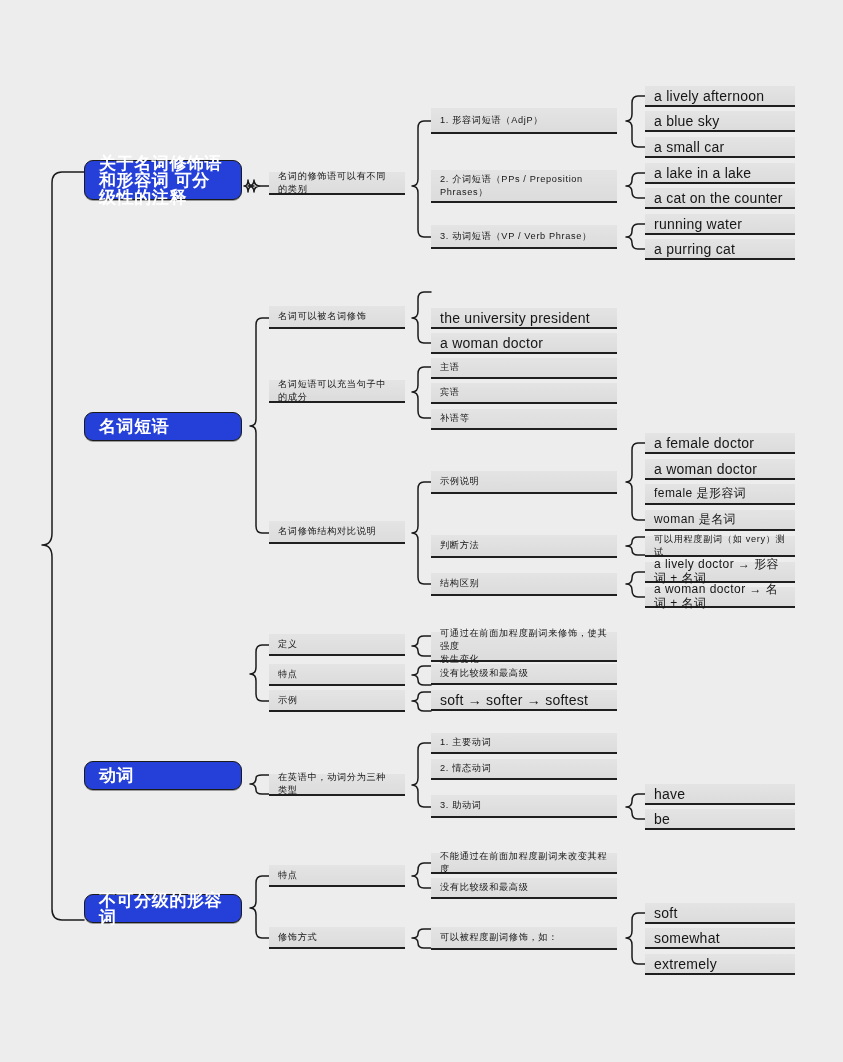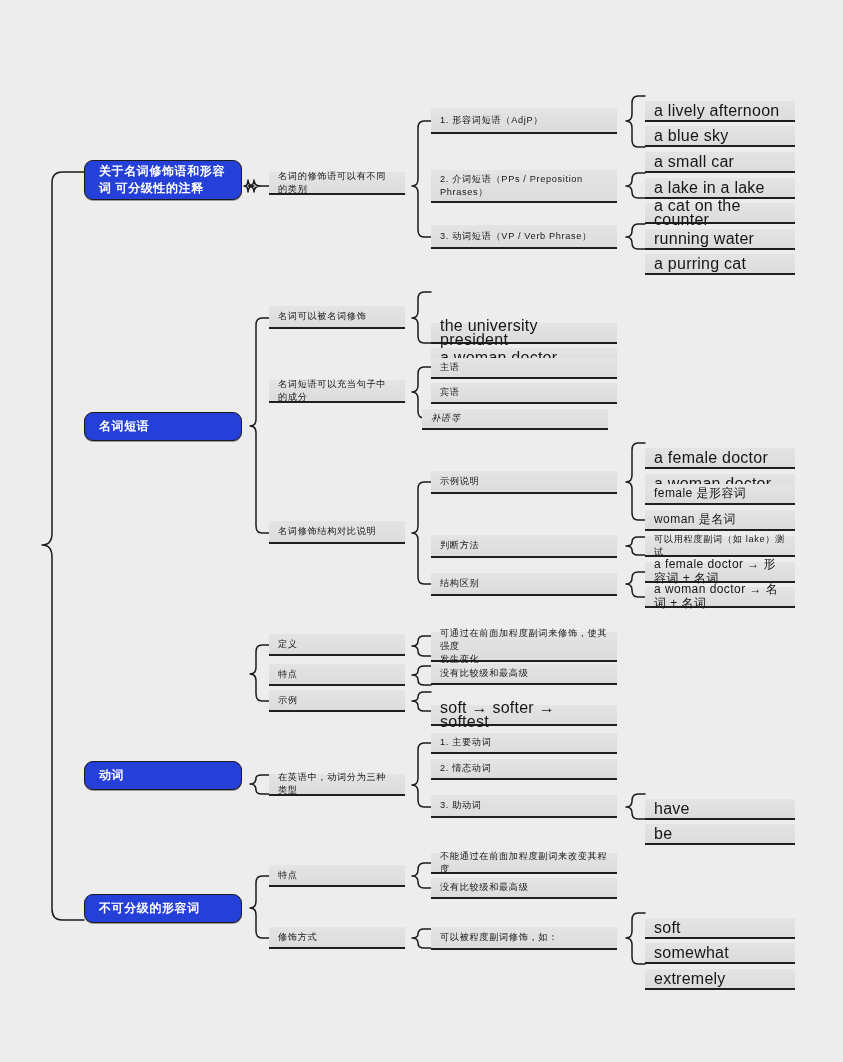--- a/index.html
+++ b/index.html
@@ -31,21 +31,21 @@
 
   
   .node-root {
     position: absolute;
     box-sizing: border-box;
     background: #2540d8;
     border: 1.6px solid #1b1b1b;
     border-radius: 9px;
     color: #ffffff;
     font-weight: bold;
-    font-size: 12px;
+    font-size: 17px;
     letter-spacing: 0.6px;
     line-height: 17px;
     padding: 0 14px;
     display: flex;
     align-items: center;
     box-shadow: 0 1px 0 rgba(0,0,0,0.35);
   }
 
   
   .node-box {
@@ -57,24 +57,23 @@
     display: flex;
     align-items: center;
     padding: 0 9px;
   }
   .node-box.cn {
     font-size: 9.2px;
     letter-spacing: 0.65px;
     line-height: 13px;
   }
   .node-box.en {
-    font-size: 16px;
+    font-size: 14px;
     letter-spacing: 0.25px;
     line-height: 14px;
-    margin-top: 15px;
   }
   .node-box.mix {
     font-size: 12px;
     letter-spacing: 0.45px;
     line-height: 13.5px;
   }
   .node-box .txt { display: block; }
 </style>
 </head>
 <body>
@@ -172,34 +171,34 @@
 
   <div class="node-box cn" style="left:269px; top:306px; width:136px; height:23px;">名词可以被名词修饰</div>
   <div class="node-box cn" style="left:269px; top:380px; width:136px; height:23px;">名词短语可以充当句子中的成分</div>
   <div class="node-box cn" style="left:269px; top:521px; width:136px; height:23px;">名词修饰结构对比说明</div>
 
   <div class="node-box en" style="left:431px; top:308px; width:186px; height:21px;">the university president</div>
   <div class="node-box en" style="left:431px; top:333px; width:186px; height:21px;">a woman doctor</div>
 
   <div class="node-box cn" style="left:431px; top:358px; width:186px; height:21px;">主语</div>
   <div class="node-box cn" style="left:431px; top:383px; width:186px; height:21px;">宾语</div>
-  <div class="node-box cn" style="left:422px; top:409px; width:186px; height:21px;font-style:italic;">补语等</div>
+  <div class="node-box cn" style="left:431px; top:409px; width:186px; height:21px;">补语等</div>
 
   <div class="node-box cn" style="left:431px; top:471px; width:186px; height:23px;">示例说明</div>
   <div class="node-box cn" style="left:431px; top:535px; width:186px; height:23px;">判断方法</div>
   <div class="node-box cn" style="left:431px; top:573px; width:186px; height:23px;">结构区别</div>
 
   <div class="node-box en" style="left:645px; top:433px; width:150px; height:21px;">a female doctor</div>
   <div class="node-box en" style="left:645px; top:459px; width:150px; height:21px;">a woman doctor</div>
   <div class="node-box mix" style="left:645px; top:484px; width:150px; height:21px;">female 是形容词</div>
   <div class="node-box mix" style="left:645px; top:510px; width:150px; height:21px;">woman 是名词</div>
 
-  <div class="node-box cn" style="left:645px; top:536px; width:150px; height:21px;">可以用程度副词（如 lake）测试</div>
-
-  <div class="node-box mix" style="left:645px; top:562px; width:150px; height:21px;">a female doctor → 形容词 + 名词</div>
+  <div class="node-box cn" style="left:645px; top:536px; width:150px; height:21px;">可以用程度副词（如 very）测试</div>
+
+  <div class="node-box mix" style="left:645px; top:562px; width:150px; height:21px;">a lively doctor → 形容词 + 名词</div>
   <div class="node-box mix" style="left:645px; top:587px; width:150px; height:21px;">a woman doctor → 名词 + 名词</div>
 
 
   <div class="node-box cn" style="left:269px; top:634px; width:136px; height:22px;">定义</div>
   <div class="node-box cn" style="left:269px; top:664px; width:136px; height:22px;">特点</div>
   <div class="node-box cn" style="left:269px; top:690px; width:136px; height:22px;">示例</div>
 
   <div class="node-box cn" style="left:431px; top:632px; width:186px; height:30px;">
     <span>
       <span class="txt">可通过在前面加程度副词来修饰，使其强度</span>

